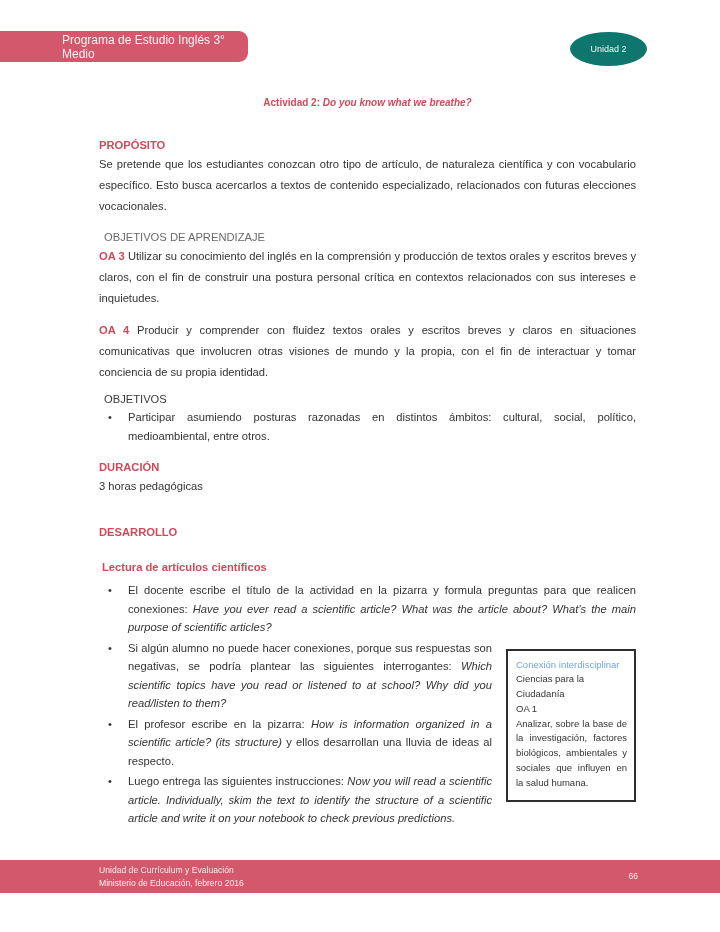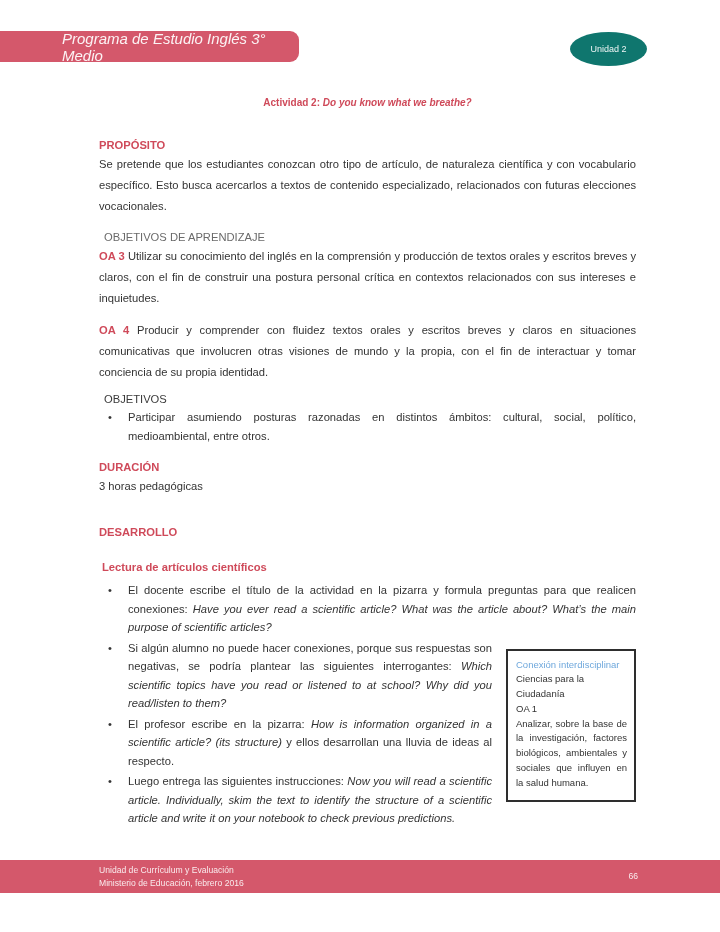--- a/index.html
+++ b/index.html
@@ -12,28 +12,27 @@
     height: 932px;
     background: #ffffff;
     overflow: hidden;
     color: #333333;
   }
 
   
   .banner-pill {
     position: absolute;
     left: 0; top: 31px;
-    width: 299px; height: 31px;
+    width: 248px; height: 31px;
     background: #d4586b;
     border-radius: 0 9px 9px 0;
     color: rgba(255,255,255,0.93);
-    font-size: 15px;
+    font-size: 12px;
     display: flex; align-items: center; justify-content: center;
     padding-left: 62px;
-    font-style: italic;
   }
   .banner-ellipse {
     position: absolute;
     left: 570px; top: 32px;
     width: 77px; height: 34px;
     background: #0f766e;
     border-radius: 50%;
     color: rgba(255,255,255,0.93);
     font-size: 9px;
     display: flex; align-items: center; justify-content: center;

